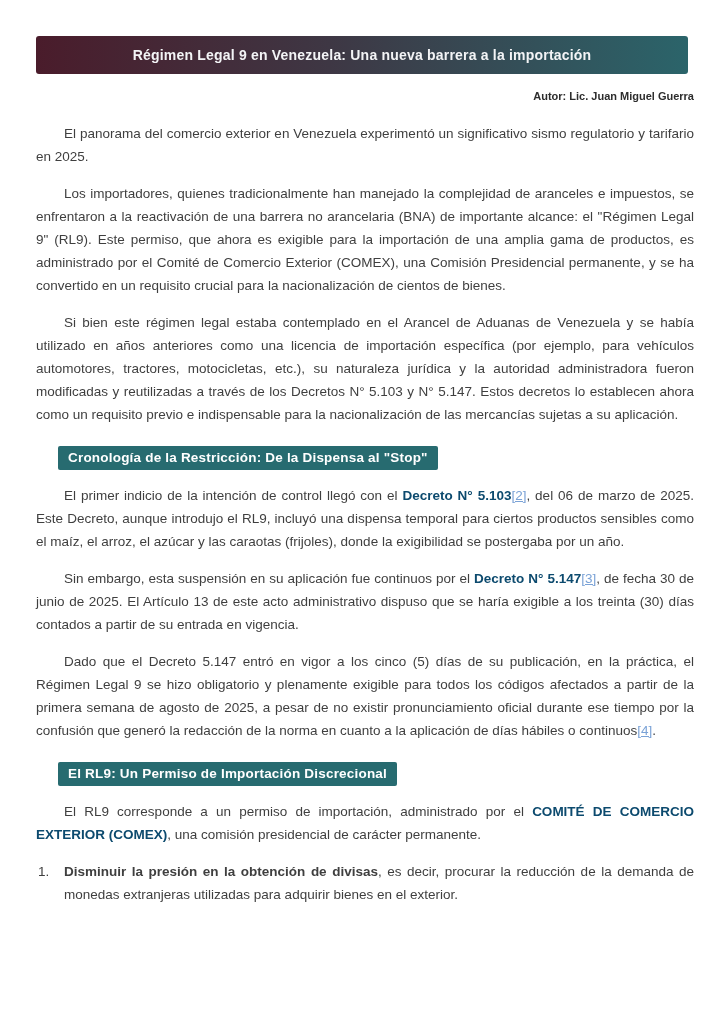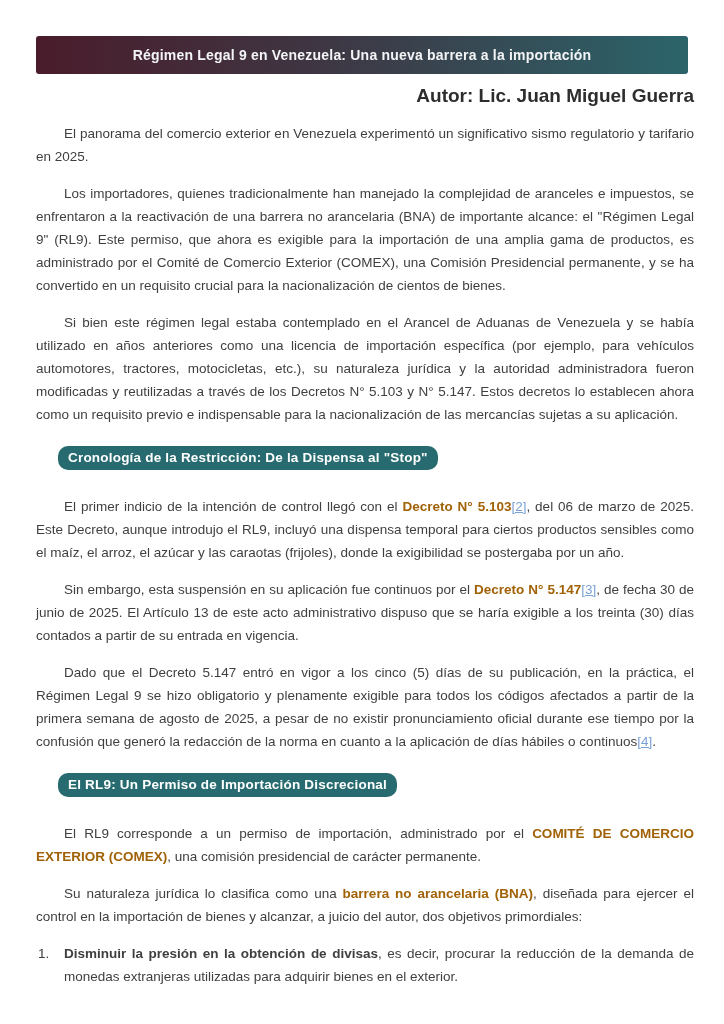--- a/index.html
+++ b/index.html
@@ -35,48 +35,48 @@
     font-size: 14px;
     font-weight: 600;
     letter-spacing: 0.2px;
   }
   .author-block {
     text-align: right;
     margin: 0 0 16px 0;
   }
   .author-block .author,
   .author-block .company {
-    font-size: 19px;
+    font-size: 11px;
     font-weight: 700;
     color: #2d2d2d;
     line-height: 20px;
   }
   .para {
     font-size: 13.5px;
     line-height: 23px;
     text-align: justify;
     text-indent: 28px;
     margin: 0 0 14px 6px;
     color: #3f3f3f;
   }
-  .para b { color: #a16207; }
+  .para b { color: #0c4a6e; }
   .fnref {
     color: #7aa2d6;
     text-decoration: underline;
     cursor: pointer;
   }
   .section-pill {
     display: inline-block;
-    margin: 6px 0 25px 28px;
+    margin: 6px 0 14px 28px;
     background: #276b70;
     color: #ffffff;
     font-size: 13.5px;
     font-weight: 700;
     padding: 4px 10px 5px 10px;
-    border-radius: 10px;
+    border-radius: 2px;
     letter-spacing: 0.2px;
   }
   .list-item {
     position: relative;
     padding-left: 34px;
     font-size: 13.5px;
     line-height: 23px;
     text-align: justify;
     margin: 2px 0 14px 0;
   }
@@ -114,19 +114,18 @@
   <p class="para"><span>Sin embargo, esta suspensión en su aplicación fue continuos por el </span><b>Decreto N° 5.147</b><a class="fnref">[3]</a><span>, de fecha 30 de junio de 2025. El Artículo 13 de este acto administrativo dispuso que se haría exigible a los treinta (30) días contados a partir de su entrada en vigencia.</span></p>
 
   <p class="para"><span>Dado que el Decreto 5.147 entró en vigor a los cinco (5) días de su publicación, en la práctica, el Régimen Legal 9 se hizo obligatorio y plenamente exigible para todos los códigos afectados a partir de la primera semana de agosto de 2025, a pesar de no existir pronunciamiento oficial durante ese tiempo por la confusión que generó la redacción de la norma en cuanto a la aplicación de días hábiles o continuos</span><a class="fnref">[4]</a><span>.</span></p>
 
   <div>
     <span class="section-pill">El RL9: Un Permiso de Importación Discrecional</span>
   </div>
 
   <p class="para"><span>El RL9 corresponde a un permiso de importación, administrado por el </span><b>COMITÉ DE COMERCIO EXTERIOR (COMEX)</b><span>, una comisión presidencial de carácter permanente.</span></p>
 
-  <p class="para"><span>Su naturaleza jurídica lo clasifica como una </span><b>barrera no arancelaria (BNA)</b><span>, diseñada para ejercer el control en la importación de bienes y alcanzar, a juicio del autor, dos objetivos primordiales:</span></p>
 
   <div class="list-item">
     <span class="num">1.</span><b>Disminuir la presión en la obtención de divisas</b><span>, es decir, procurar la reducción de la demanda de monedas extranjeras utilizadas para adquirir bienes en el exterior.</span>
   </div>
 
 </div>
 
 </body></html>

